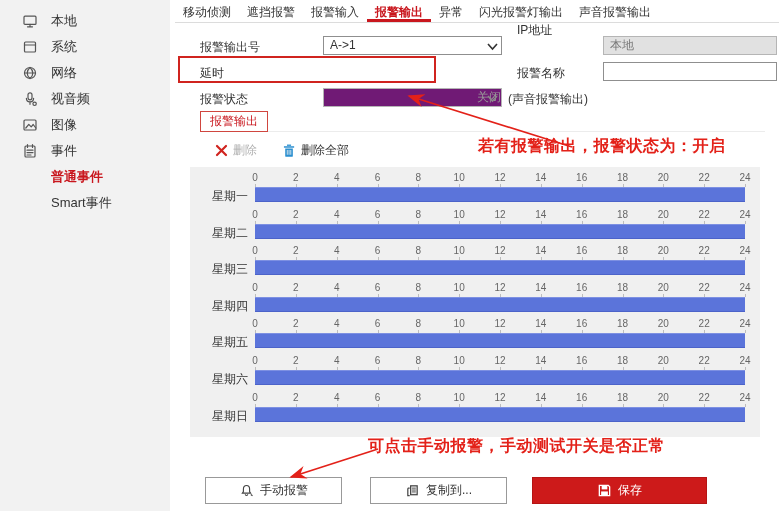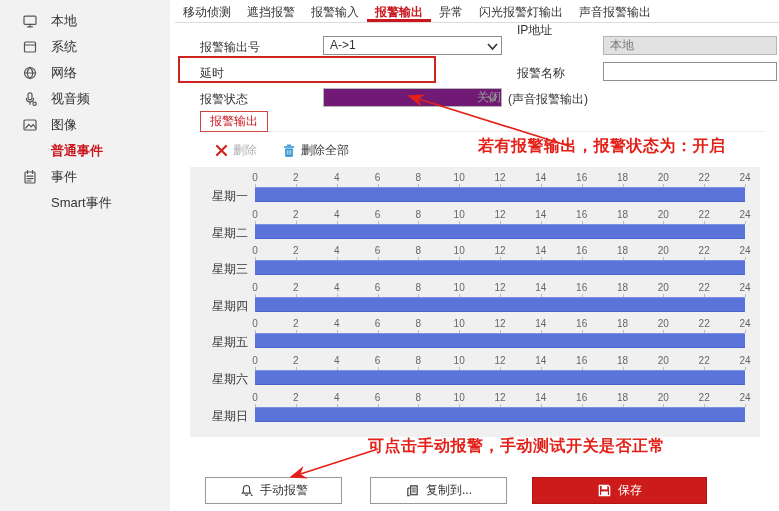--- a/index.html
+++ b/index.html
@@ -115,31 +115,31 @@
         </div>
         <div class="sb-item">
           <span class="icon-wrap">
             <svg viewBox="0 0 16 16">
               <rect x="2" y="3" width="12" height="10" rx="1"></rect>
               <path d="M3.8 11l3-3.6 2.4 2.5 2-2.4 2.6 3.5"></path>
             </svg>
           </span>
           <span class="sb-label">图像</span>
         </div>
+        <div class="sb-item">
+          <span class="icon-wrap">
+            <svg viewBox="0 0 16 16">
+              <rect x="3" y="3" width="10" height="11" rx="1"></rect>
+              <path d="M5.5 1.5v3M10.5 1.5v3M5 7.2h6M5 9.6h6M5 12h4"></path>
+            </svg>
+          </span>
+          <span class="sb-label">事件</span>
+        </div>
         <div class="sb-item indent active">
           <span class="sb-label">普通事件</span>
-        </div>
-        <div class="sb-item">
-          <span class="icon-wrap">
-            <svg viewBox="0 0 16 16">
-              <rect x="3" y="3" width="10" height="11" rx="1"></rect>
-              <path d="M5.5 1.5v3M10.5 1.5v3M5 7.2h6M5 9.6h6M5 12h4"></path>
-            </svg>
-          </span>
-          <span class="sb-label">事件</span>
         </div>
         <div class="sb-item indent">
           <span class="sb-label">Smart事件</span>
         </div>
       </div>
   </div>
 
   <div id="main">
 
     <div id="tabbar">

